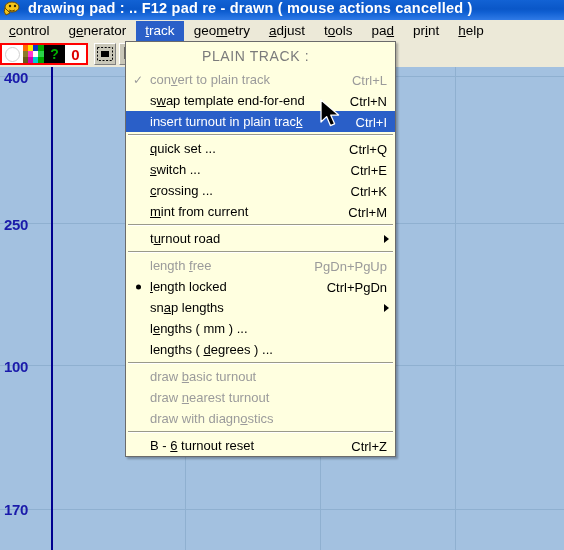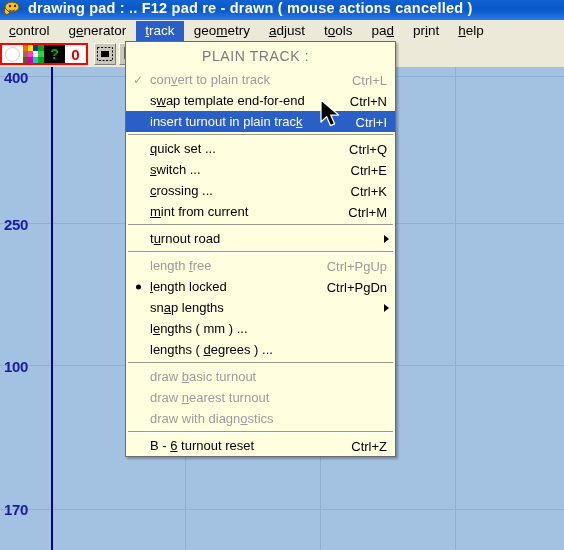--- a/index.html
+++ b/index.html
@@ -224,21 +224,21 @@
           <span class="accel">Ctrl+M</span>
         </div>
         <div class="menu-sep"></div>
         <div class="mi">
           <span class="label">t<span class="u">u</span>rnout  road</span>
           <span class="arrow"></span>
         </div>
         <div class="menu-sep"></div>
         <div class="mi disabled">
           <span class="label">length  <span class="u">f</span>ree</span>
-          <span class="accel">Ctrl+PgUp</span>
+          <span class="accel">PgDn+PgUp</span>
         </div>
         <div class="mi">
           <span class="bullet"></span>
           <span class="label"><span class="u">l</span>ength  locked</span>
           <span class="accel">Ctrl+PgDn</span>
         </div>
         <div class="mi">
           <span class="label">sn<span class="u">a</span>p  lengths</span>
           <span class="arrow"></span>
         </div>

